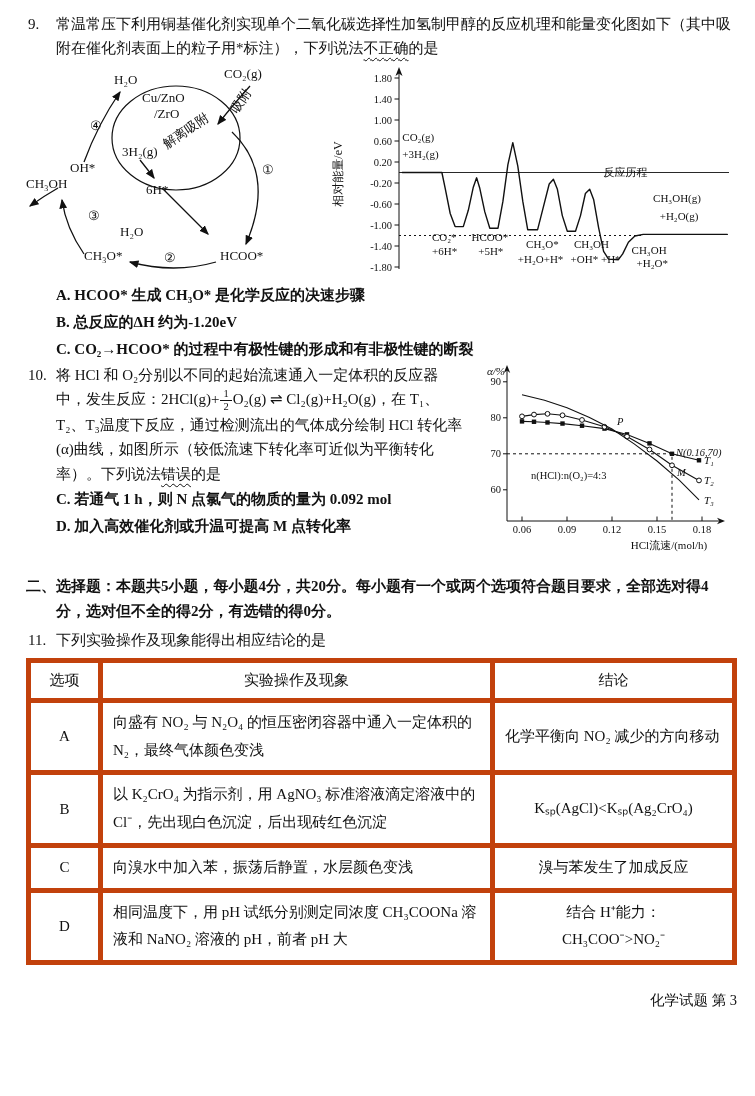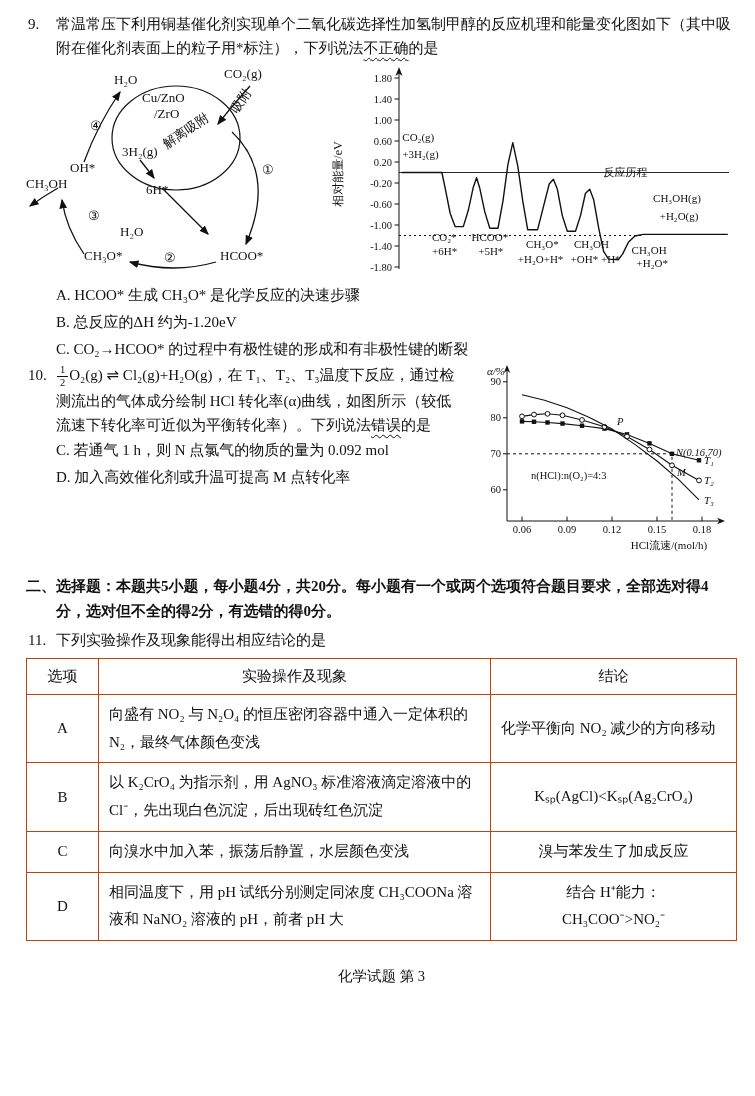--- a/index.html
+++ b/index.html
@@ -19,34 +19,34 @@
   .qnum { position:absolute; left:2px; top:0; }
   .emph { text-decoration:underline; text-decoration-style:wavy; text-decoration-thickness:1px; text-underline-offset:4px; }
   .figure-row { display:flex; gap:5px; align-items:flex-end; margin:5px 0 4px 0; }
   .mech { position:relative; width:298px; height:212px; flex:none; font-size:13px; }
   .mech .lbl { position:absolute; white-space:nowrap; }
   .mech .rot1 { transform:rotate(-56deg); }
   .mech .rot2 { transform:rotate(-34deg); }
   .mech svg { position:absolute; left:0; top:0; }
   .energy { width:408px; flex:none; }
   svg text { font-family:"Liberation Serif", serif; fill:#111; }
-  .opts > div { line-height:1.8; }
+  .opts > div { line-height:1.8;font-weight:bold; }
   .optA { display:inline-block; min-width:190px; }
   .q10-chart { float:right; margin:0 0 4px 8px; }
   .frac { display:inline-flex; flex-direction:column; align-items:center; vertical-align:middle; font-size:10.5px; line-height:1.15; margin:0 1px; }
   .frac .num { border-bottom:1px solid #111; padding:0 3px; }
   .sec-header { font-weight:bold; padding-left:30px; text-indent:-30px; line-height:1.66; margin:8px 0 4px 0; }
   .exp-table { border-collapse:collapse; width:100%; margin-top:6px; table-layout:fixed; }
-  .exp-table th, .exp-table td { border:1px solid #c2410c; padding:6px 10px; font-weight:normal; }
+  .exp-table th, .exp-table td { border:5px solid #c2410c; padding:6px 10px; font-weight:normal; }
   .exp-table th { text-align:center; padding:8px 6px; }
   .c-opt { text-align:center; }
   .c-op { text-align:left; line-height:1.85; }
   .c-con { text-align:center; line-height:1.85; white-space:pre-line; }
   .c-con.left { text-align:left; }
-  .footer { text-align:center; margin-top:26px; font-size:14.5px; }
+  .footer { text-align:right; margin-top:26px; font-size:14.5px; }
   .clear { clear:both; }
 </style>
 </head>
 <body>
 
 <div class="page">
 
   <section class="q">
     <span class="qnum">9.</span>
     <p class="stem"><span>常温常压下利用铜基催化剂实现单个二氧化碳选择性加氢制甲醇的反应机理和能量变化图如下（其中吸附在催化剂表面上的粒子用*标注），下列说法</span><span class="emph">不正确</span><span>的是</span></p>
@@ -199,21 +199,21 @@
           <circle cx="226" cy="117.44" r="2.4" fill="#fff" stroke="#111"></circle>
           <text x="231" y="121.44" font-size="11" font-style="italic">T₂</text>
           <polyline points="49.0,31.8 71.5,37.2 94.0,44.7 116.5,54.4 139.0,66.0 161.5,81.1 184.0,98.0 206.5,117.4 226.0,136.9" fill="none" stroke="#111" stroke-width="1.1"></polyline>
           <text x="231" y="140.88" font-size="11" font-style="italic">T₃</text>
           <text x="144" y="62.400000000000006" font-size="10.5" font-style="italic">P</text>
           <text x="203" y="92.8" font-size="10.5" font-style="italic">N(0.16,70)</text>
           <text x="204" y="113.47999999999999" font-size="10.5" font-style="italic">M</text>
           <text x="58" y="116" font-size="10.5">n(HCl):n(O₂)=4:3</text>
         </svg>
     </div>
-    <p class="stem"><span class="frac">
+    <p class="stem"><span>将 HCl 和 O₂分别以不同的起始流速通入一定体积的反应器中，发生反应：2HCl(g)+</span><span class="frac">
           <span class="num">1</span>
           <span class="den">2</span>
         </span><span>O₂(g) ⇌ Cl₂(g)+H₂O(g)，在 T₁、T₂、T₃温度下反应，通过检测流出的气体成分绘制 HCl 转化率(α)曲线，如图所示（较低流速下转化率可近似为平衡转化率）。下列说法</span><span class="emph">错误</span><span>的是</span></p>
     <div class="opts">
       <div>C. 若通气 1 h，则 N 点氯气的物质的量为 0.092 mol</div>
       <div>D. 加入高效催化剂或升温可提高 M 点转化率</div>
     </div>
     <div class="clear"></div>
   </section>
 

